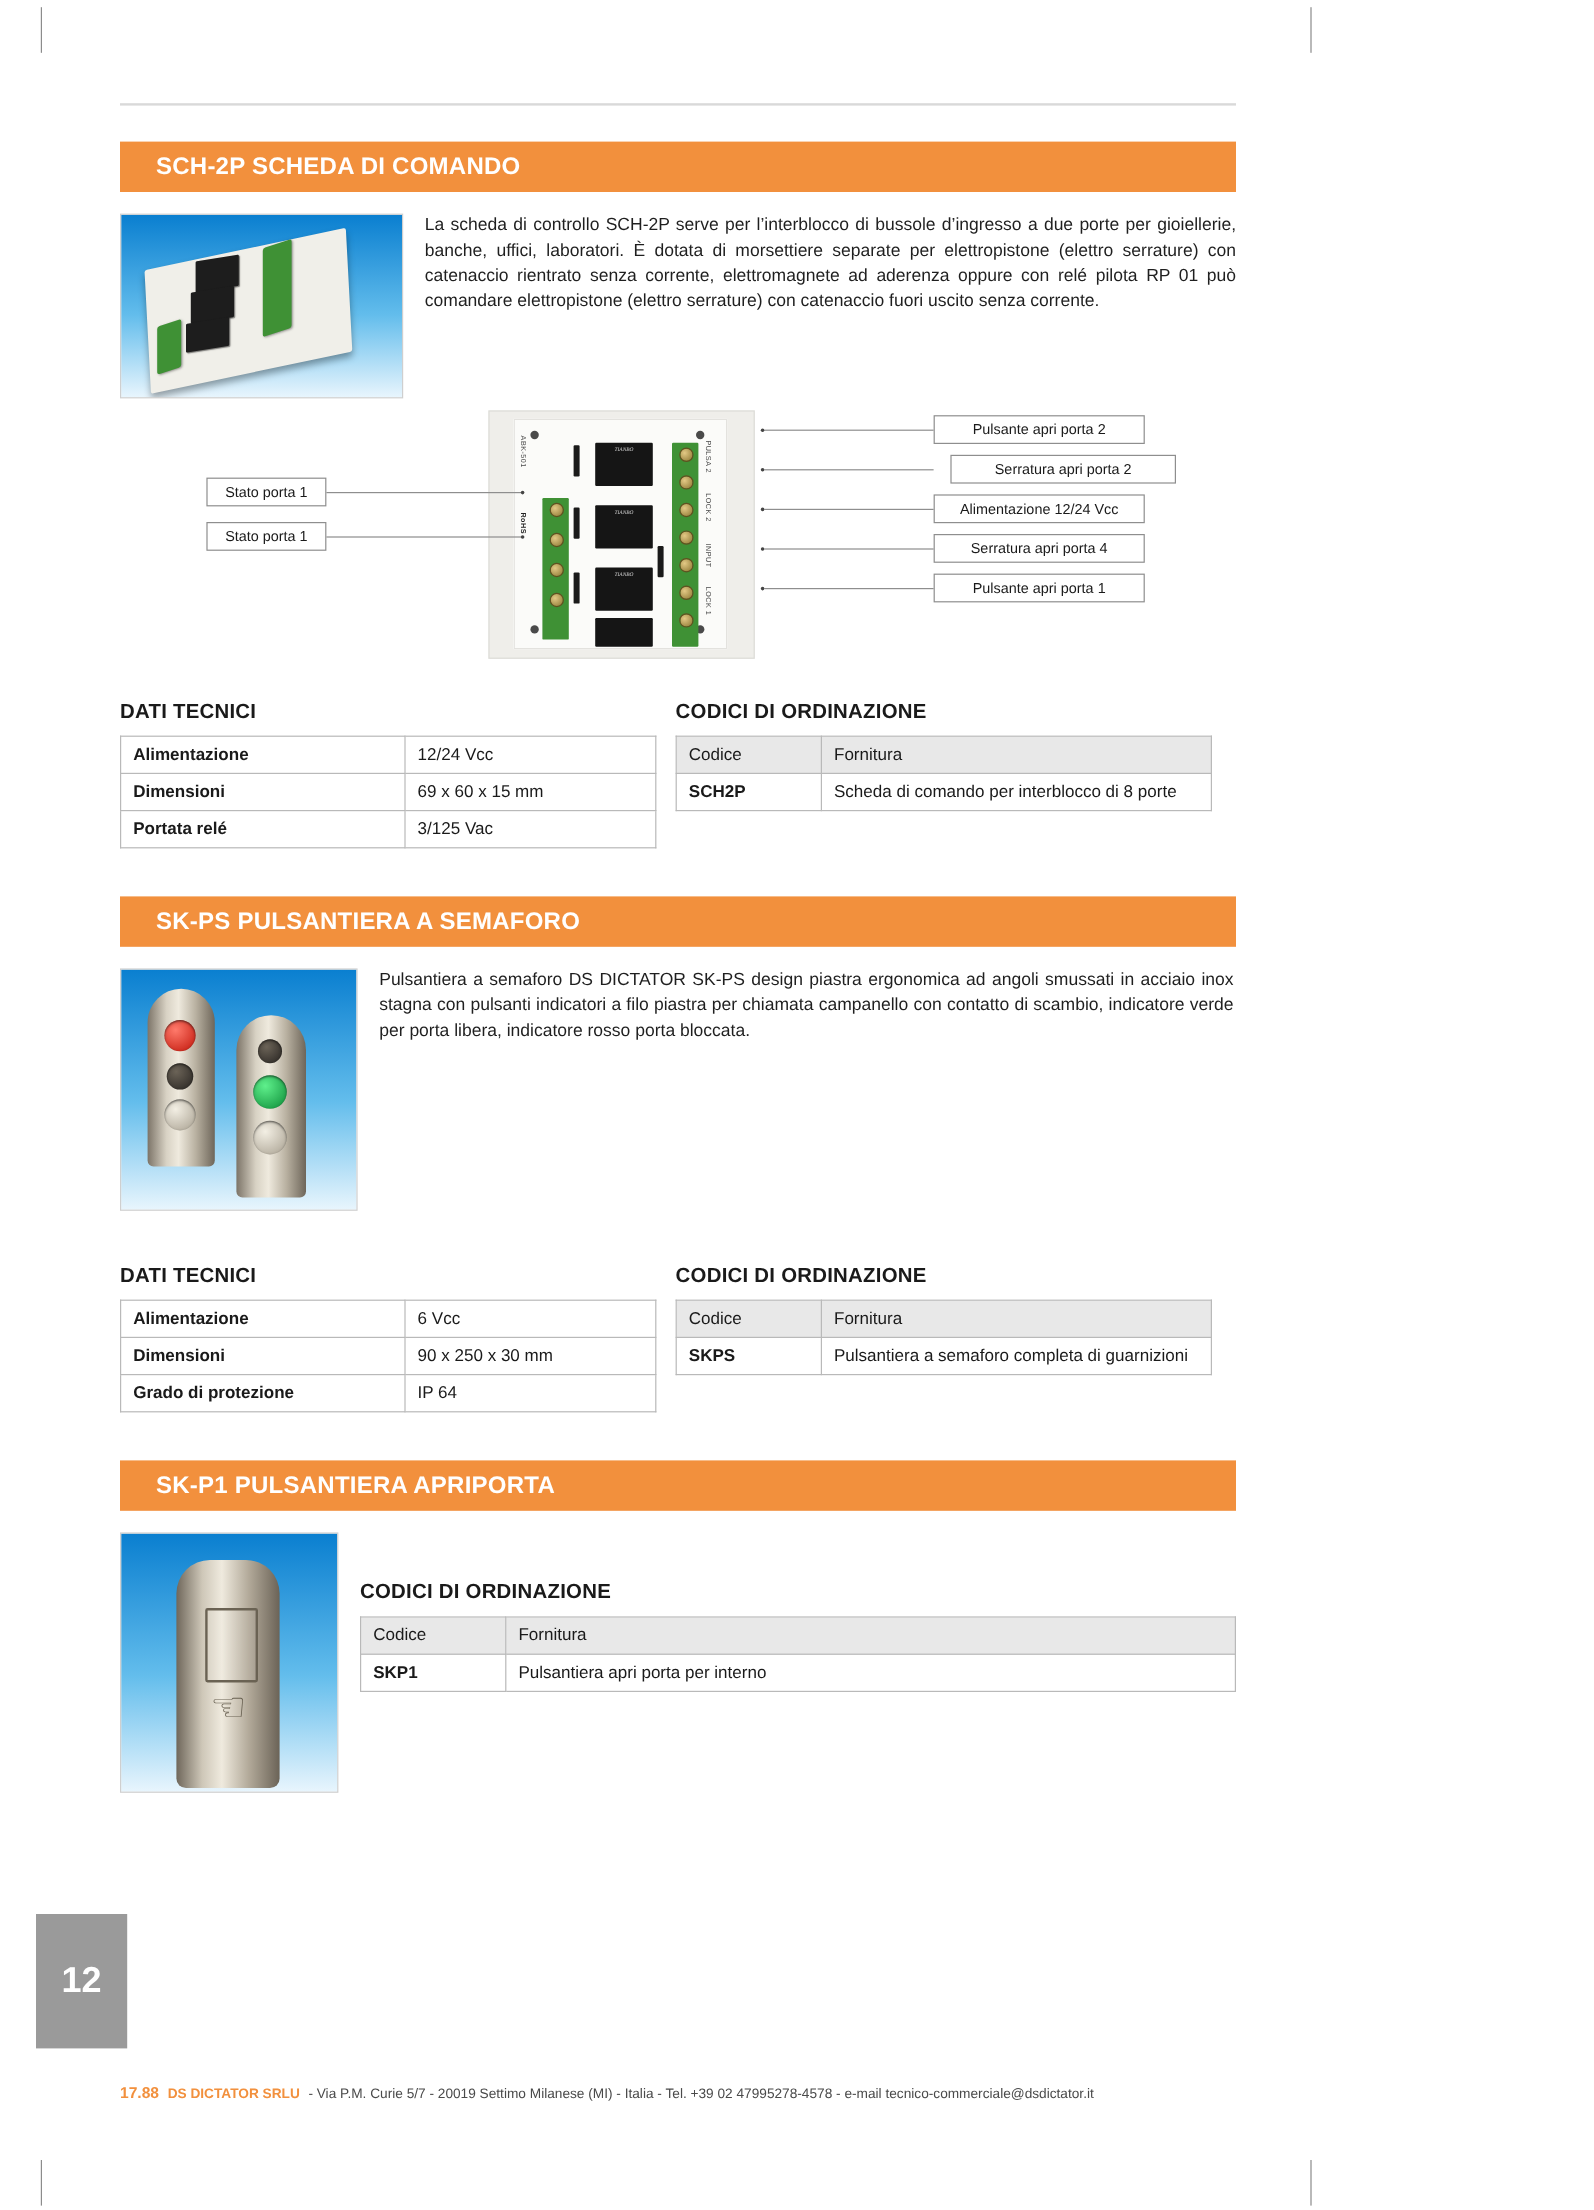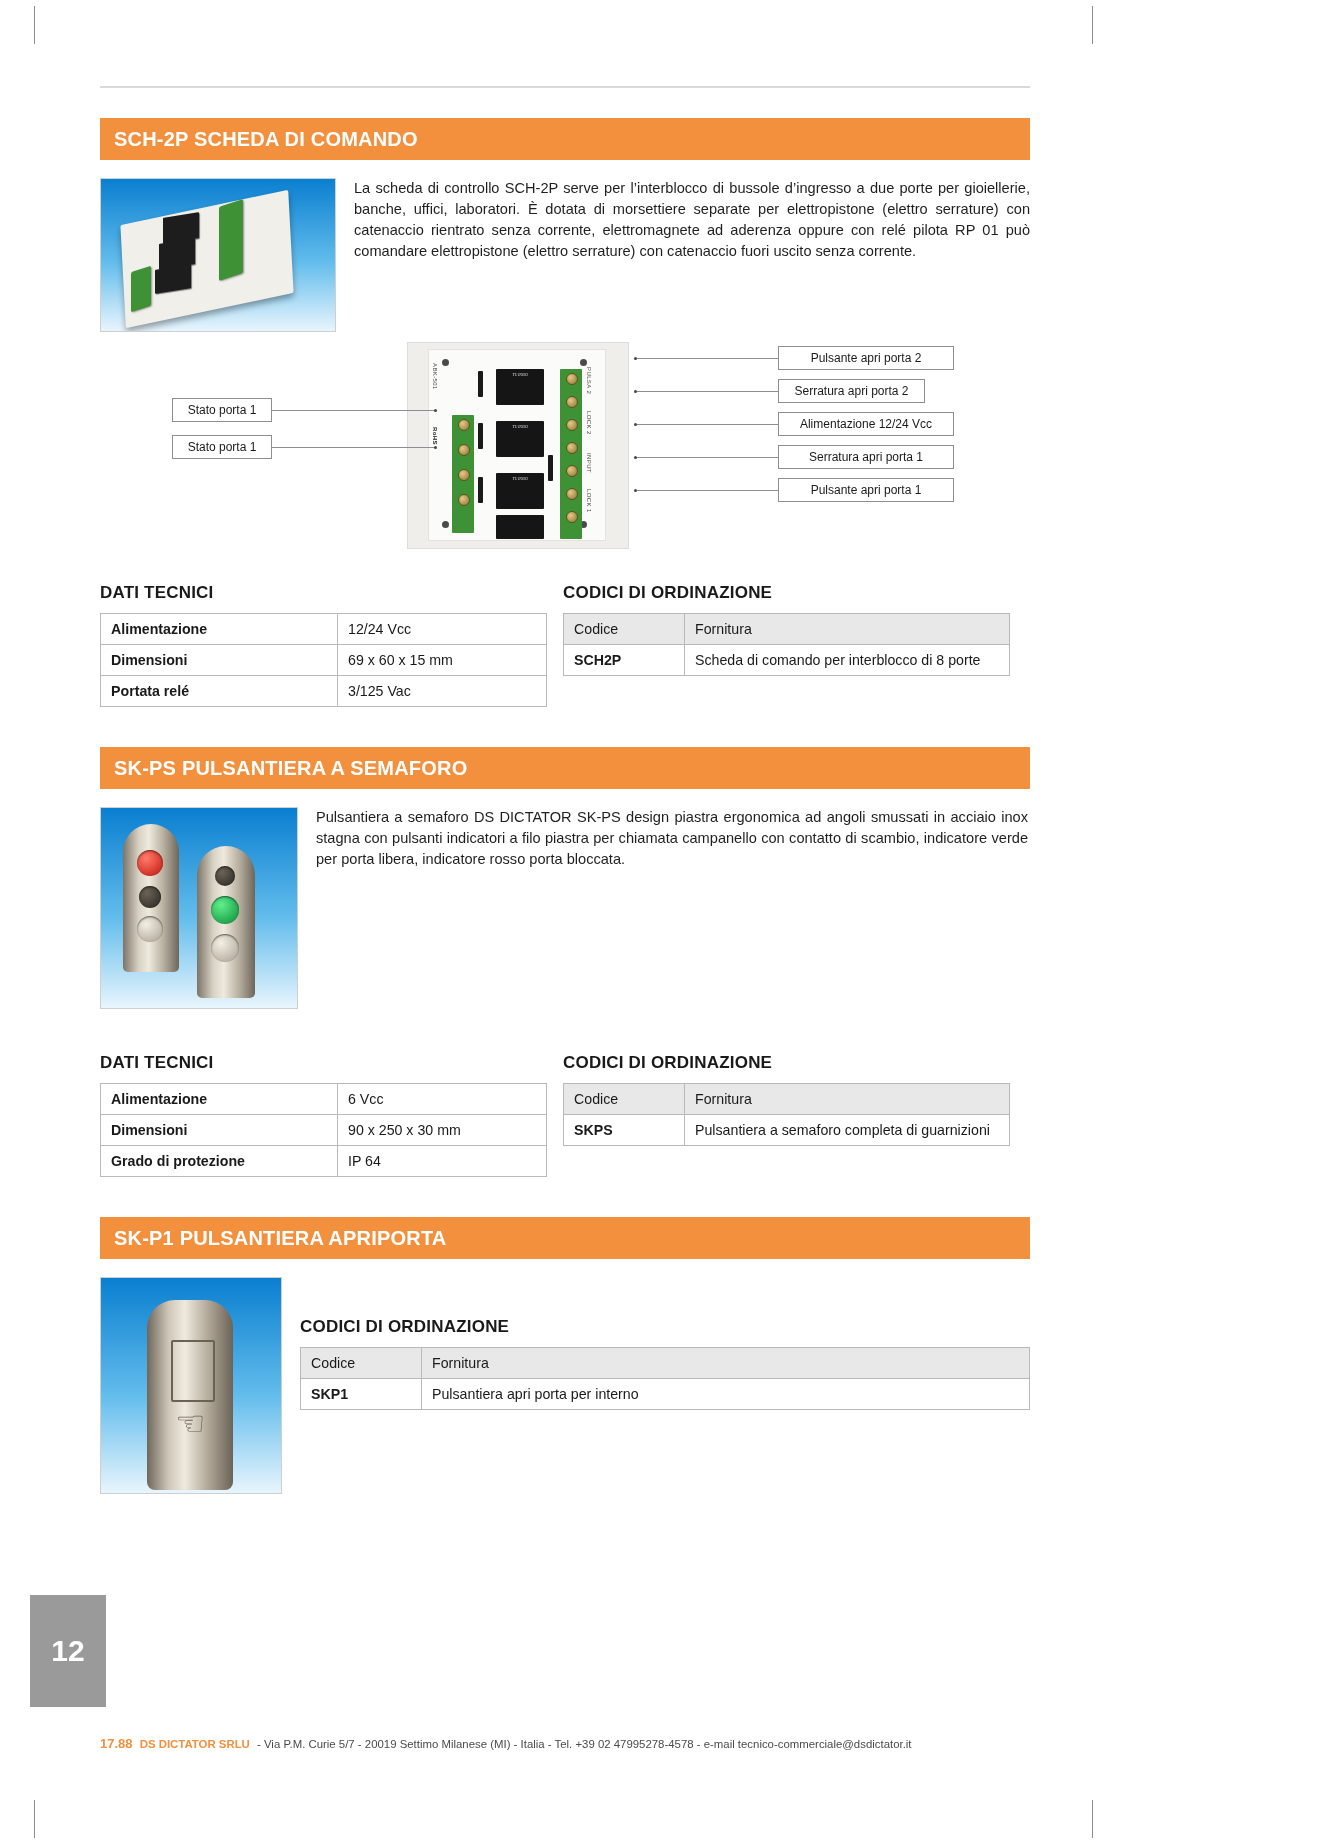--- a/index.html
+++ b/index.html
@@ -40,21 +40,21 @@
     width: 930px;
     margin-bottom: 30px;
   }
 
   
   .section-bar {
     background: #f2903d;
     height: 42px;
     display: flex;
     align-items: center;
-    padding-left: 14px;
+    padding-left: 30px;
     box-sizing: border-box;
   }
   .section-bar .title {
     color: #ffffff;
     font-size: 20px;
     font-weight: bold;
     letter-spacing: 0.2px;
   }
 
   
@@ -382,29 +382,29 @@
       <div class="dot" style="left:334px; top:67px;"></div>
 
       <div class="callout" style="left:72px; top:93px; width:100px;">Stato porta 1</div>
       <div class="lead" style="left:172px; top:105px; width:163px;"></div>
       <div class="dot" style="left:334px; top:104px;"></div>
 
       <div class="callout" style="left:678px; top:4px; width:176px;">Pulsante apri porta 2</div>
       <div class="lead" style="left:537px; top:16px; width:141px;"></div>
       <div class="dot" style="left:534px; top:15px;"></div>
 
-      <div class="callout" style="left:678px; top:37px; width:147px;">Serratura apri porta 2</div>
+      <div class="callout" style="left:692px; top:37px; width:188px;">Serratura apri porta 2</div>
       <div class="lead" style="left:537px; top:49px; width:141px;"></div>
       <div class="dot" style="left:534px; top:48px;"></div>
 
       <div class="callout" style="left:678px; top:70px; width:176px;">Alimentazione 12/24 Vcc</div>
       <div class="lead" style="left:537px; top:82px; width:141px;"></div>
       <div class="dot" style="left:534px; top:81px;"></div>
 
-      <div class="callout" style="left:678px; top:103px; width:176px;">Serratura apri porta 1</div>
+      <div class="callout" style="left:678px; top:103px; width:176px;">Serratura apri porta 4</div>
       <div class="lead" style="left:537px; top:115px; width:141px;"></div>
       <div class="dot" style="left:534px; top:114px;"></div>
 
       <div class="callout" style="left:678px; top:136px; width:176px;">Pulsante apri porta 1</div>
       <div class="lead" style="left:537px; top:148px; width:141px;"></div>
       <div class="dot" style="left:534px; top:147px;"></div>
     </div>
 
     <div class="tables">
       <div class="tblwrap">

